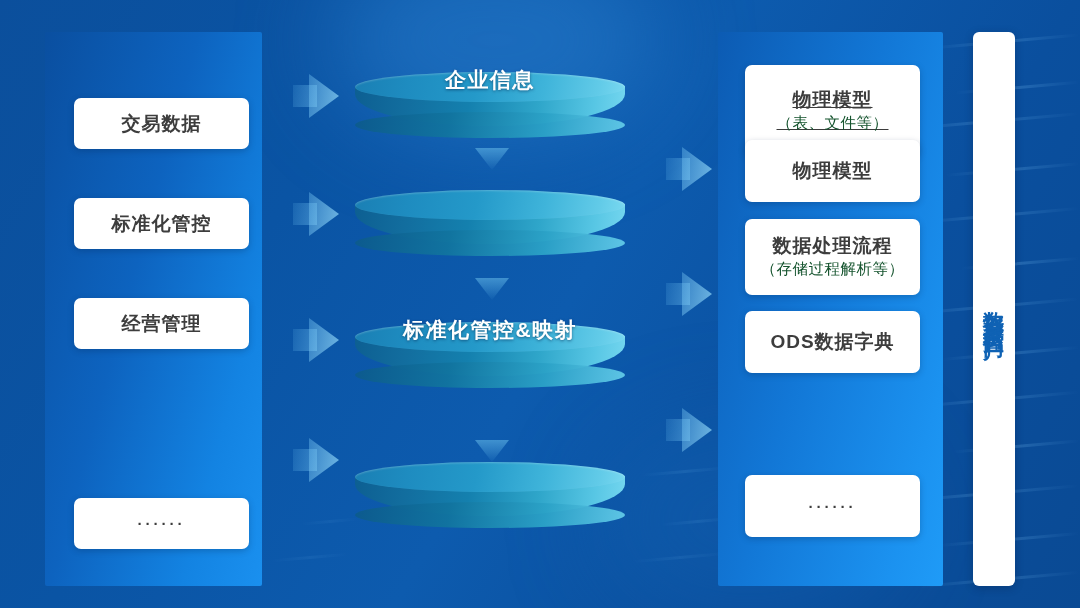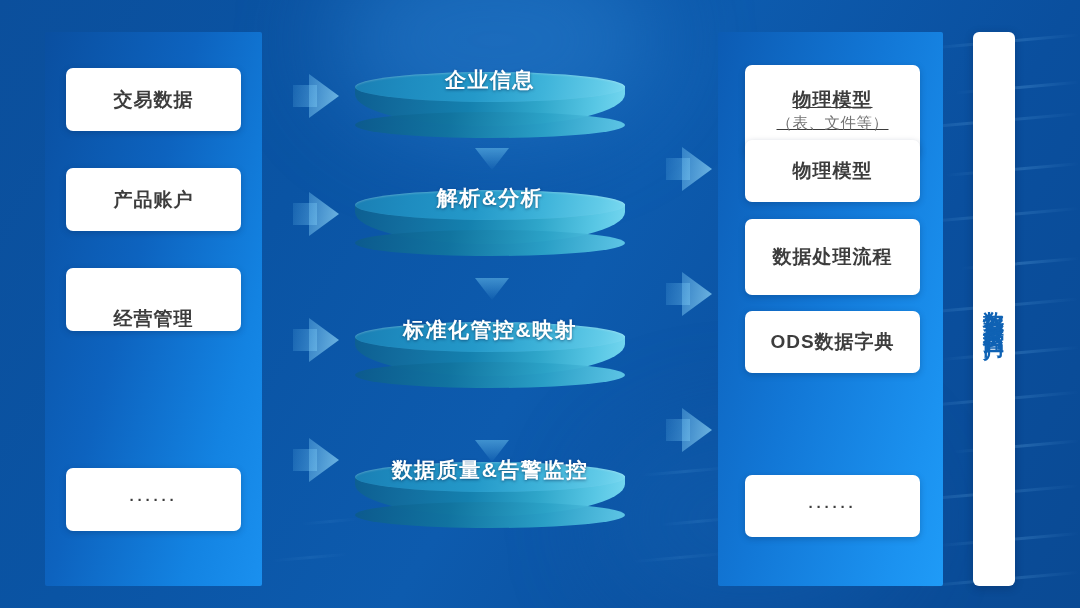--- a/index.html
+++ b/index.html
@@ -71,32 +71,32 @@
     font-size: 19px;
     font-weight: 700;
     letter-spacing: 1px;
     color: #3d3d3d;
     line-height: 1.25;
   }
   .card .line2 {
     font-size: 15.5px;
     font-weight: 400;
     letter-spacing: .5px;
-    color: #737373;
+    color: #14532d;
     line-height: 1.35;
     margin-top: 1px;
   }
   .card .dots {
     font-size: 15px;
     font-weight: 700;
     letter-spacing: 3px;
     color: #3d3d3d;
   }
 
-  .left-card  { left: 66px;  width: 175px; height: 63px; }
+  .left-card  { left: 74px;  width: 175px; height: 51px; margin-top: 30px; }
   .right-card { left: 745px; width: 175px; }
 
   
   .portal {
     position: absolute;
     left: 973px; top: 32px; width: 42px; height: 554px;
     background: #ffffff;
     border-radius: 6px;
     display: flex;
     align-items: center;
@@ -215,23 +215,23 @@
     <div class="streak" style="left:270px; top:556px; width:80px;  opacity:.35;"></div>
     <div class="streak" style="left:300px; top:520px; width:60px;  opacity:.3;"></div>
   </div>
 
   <div class="panel panel-left"></div>
 
   <div class="card left-card" style="top:68px;">
     <div class="line1">交易数据</div>
   </div>
   <div class="card left-card" style="top:168px;">
-    <div class="line1">产品账户</div>
-  </div>
-  <div class="card left-card" style="top:268px;justify-content:flex-end;">
+    <div class="line1">标准化管控</div>
+  </div>
+  <div class="card left-card" style="top:268px;">
     <div class="line1">经营管理</div>
   </div>
   <div class="card left-card" style="top:468px;">
     <div class="dots">······</div>
   </div>
 
   <div class="flow-arrow" style="left:293px; top:74px;">
     <div class="tail"></div>
     <div class="head"></div>
   </div>
@@ -254,39 +254,37 @@
     <div class="top"></div>
     <div class="label">企业信息</div>
   </div>
 
   <div class="down-tri" style="top:148px;"></div>
 
   <div class="cyl" style="top:190px;">
     <div class="body"></div>
     <div class="rim"></div>
     <div class="top"></div>
-    <div class="label">解析&amp;分析</div>
   </div>
 
   <div class="down-tri" style="top:278px;"></div>
 
   <div class="cyl" style="top:322px;">
     <div class="body"></div>
     <div class="rim"></div>
     <div class="top"></div>
     <div class="label">标准化管控&amp;映射</div>
   </div>
 
   <div class="down-tri" style="top:440px;"></div>
 
   <div class="cyl" style="top:462px;">
     <div class="body"></div>
     <div class="rim"></div>
     <div class="top"></div>
-    <div class="label">数据质量&amp;告警监控</div>
   </div>
 
   <div class="flow-arrow" style="left:666px; top:147px;">
     <div class="tail"></div>
     <div class="head"></div>
   </div>
   <div class="flow-arrow" style="left:666px; top:272px;">
     <div class="tail"></div>
     <div class="head"></div>
   </div>
@@ -299,20 +297,21 @@
 
   <div class="card right-card" style="top:65px; height:92px;text-decoration:underline;">
     <div class="line1">物理模型</div>
     <div class="line2">（表、文件等）</div>
   </div>
   <div class="card right-card" style="top:140px; height:62px;">
     <div class="line1">物理模型</div>
   </div>
   <div class="card right-card" style="top:219px; height:76px;">
     <div class="line1">数据处理流程</div>
+    <div class="line2">（存储过程解析等）</div>
   </div>
   <div class="card right-card" style="top:311px; height:62px;">
     <div class="line1">ODS数据字典</div>
   </div>
   <div class="card right-card" style="top:475px; height:62px;">
     <div class="dots">······</div>
   </div>
 
   <div class="portal">
     <div class="portal-text">数据资产目录管控门户</div>

